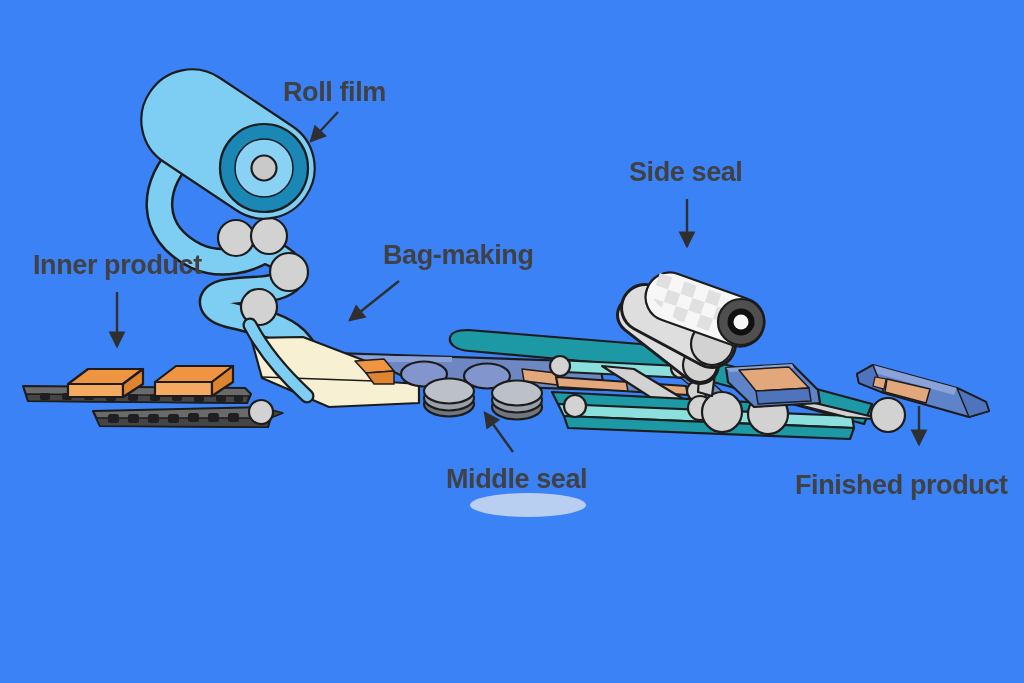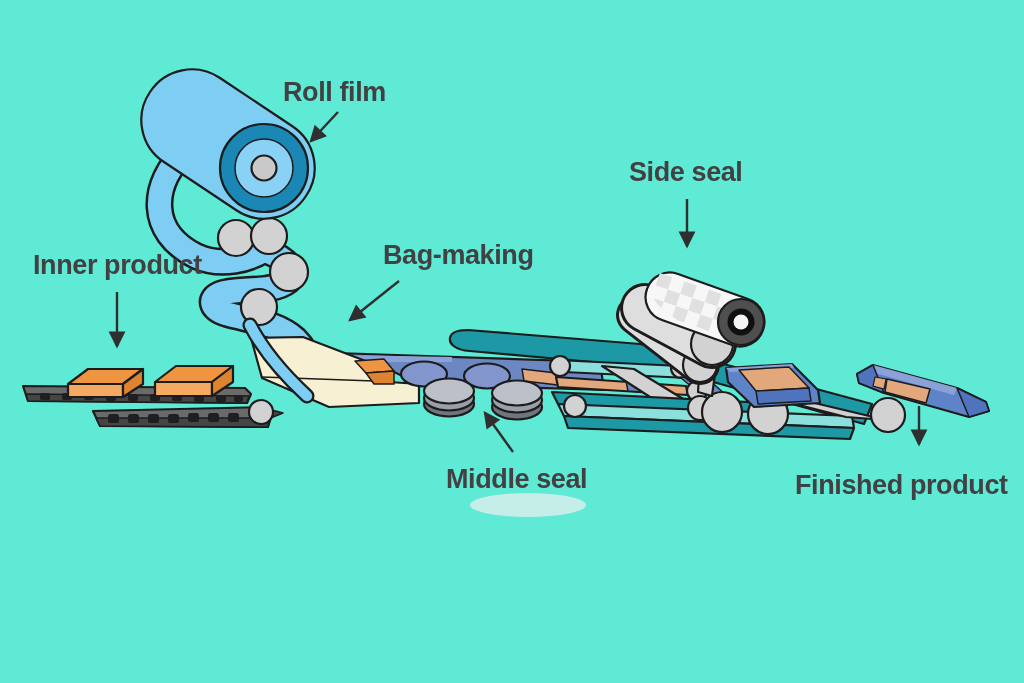--- a/index.html
+++ b/index.html
@@ -1,16 +1,16 @@
 <!DOCTYPE html>
 <html style="--label_text: #414042; --arrow: #2f2f2f; --outline: #1c1c1c; --film_light_blue: #7ecdf3; --film_inner_blue: #8ad2f5; --roll_ring_teal: #1a87b4; --roller_gray: #d2d2d2; --hub_gray: #c9c9c9; --collar_cream: #f7f0d2; --film_tube_blue: #6d87c3; --film_tube_highlight: #8ba2d8; --seal_disc_blue: #8296cd; --seal_disc_gray: #bcc1c9; --seal_disc_gray_dark: #70757e; --conveyor_chain_gray: #6a6a6a; --conveyor_chain_dark: #454545; --box_orange: #ef9440; --box_orange_light: #f5aa61; --box_orange_dark: #de832f; --belt_teal_dark: #1d99a6; --belt_teal_light: #8be0de; --product_tan: #e2a87c; --bag_blue: #5e83c8; --bag_blue_dark: #4f74bd; --bag_blue_light: #8aa2d8; --checker_white: #f7f7f7; --checker_gray: #e0e0e0; --end_cap_dark: #4f4f4f;"><head>
 <meta charset="utf-8">
 <style>
   html,body{margin:0;padding:0;background:#fff;}
-  .stage{position:relative;width:1024px;height:683px;background:#5eead4;overflow:hidden;
+  .stage{position:relative;width:1024px;height:683px;background:#3b82f6;overflow:hidden;
          font-family:"Liberation Sans",sans-serif;}
   svg{display:block;}
   .ol{stroke:var(--outline);stroke-width:2.2;stroke-linejoin:round;stroke-linecap:round;}
   .ol-thin{stroke:var(--outline);stroke-width:1.5;stroke-linejoin:round;}
   .noline{stroke:none;}
   .lbl{font-family:"Liberation Sans",sans-serif;font-weight:bold;font-size:27px;
        fill:var(--label_text);letter-spacing:-0.4px;}
   .arrow{stroke:var(--arrow);stroke-width:2.4;fill:none;marker-end:url(#ah);}
   .f-film{fill:var(--film_light_blue);}
   .f-ring{fill:var(--roll_ring_teal);}

